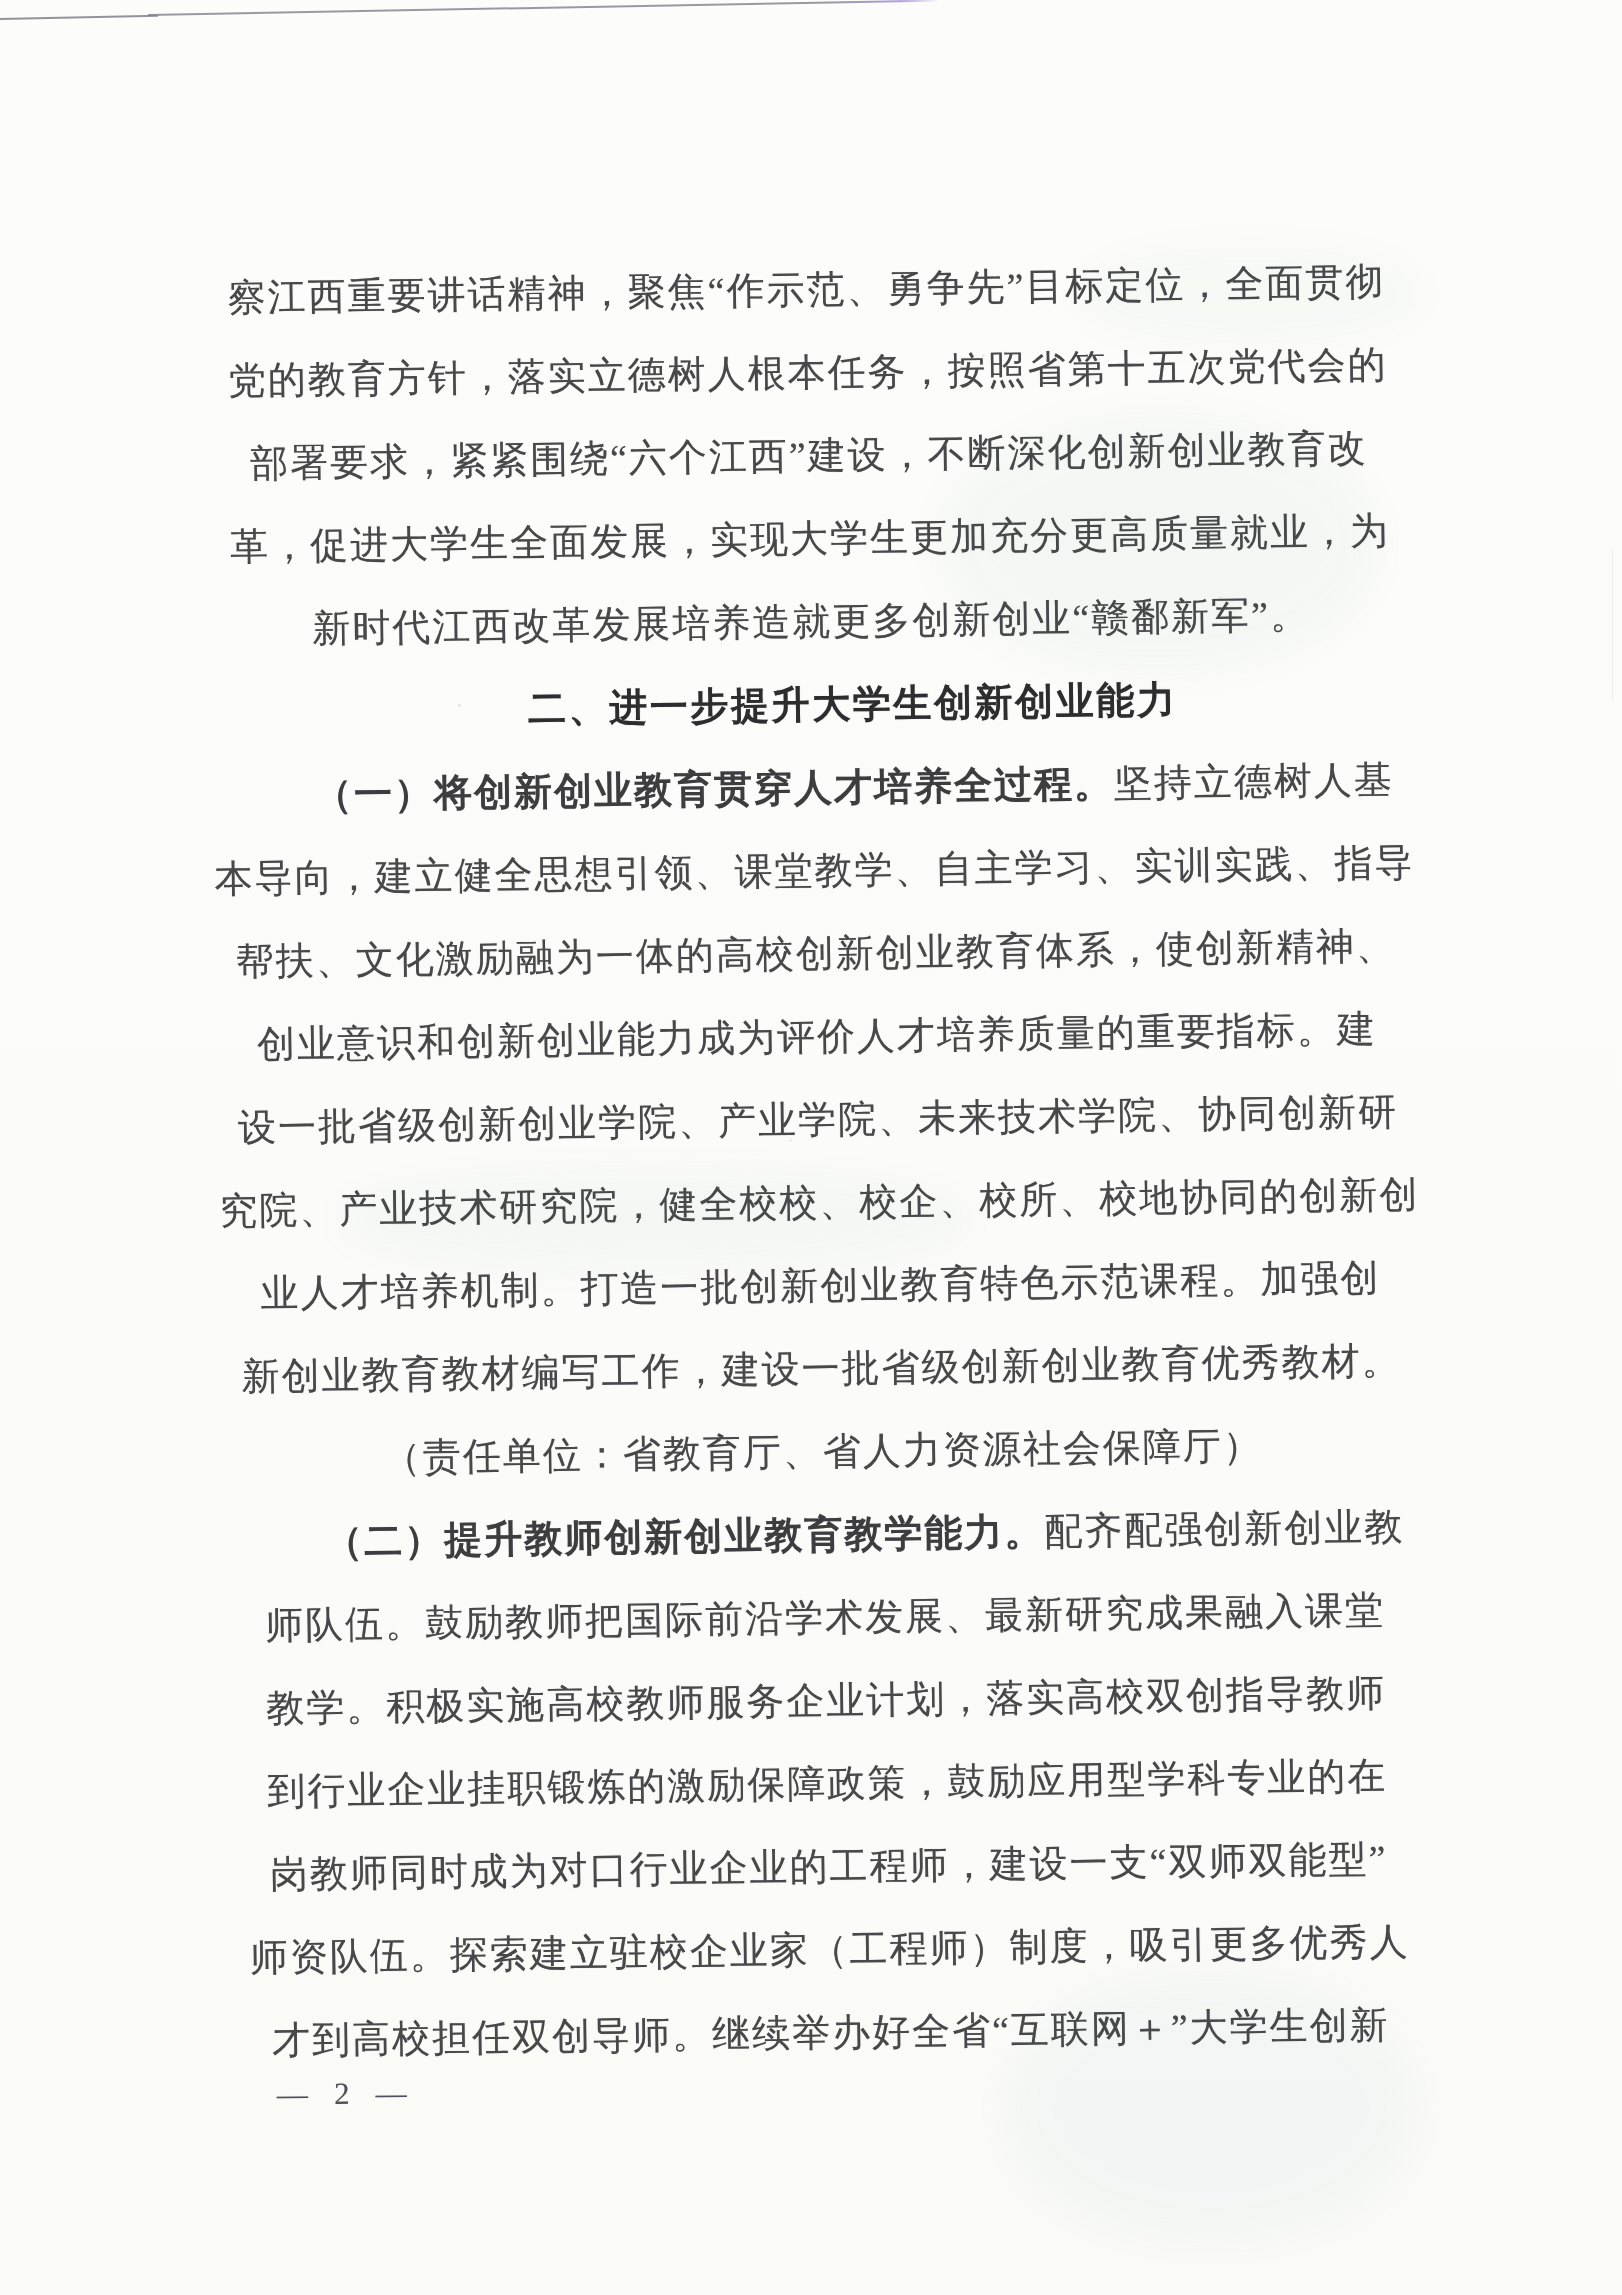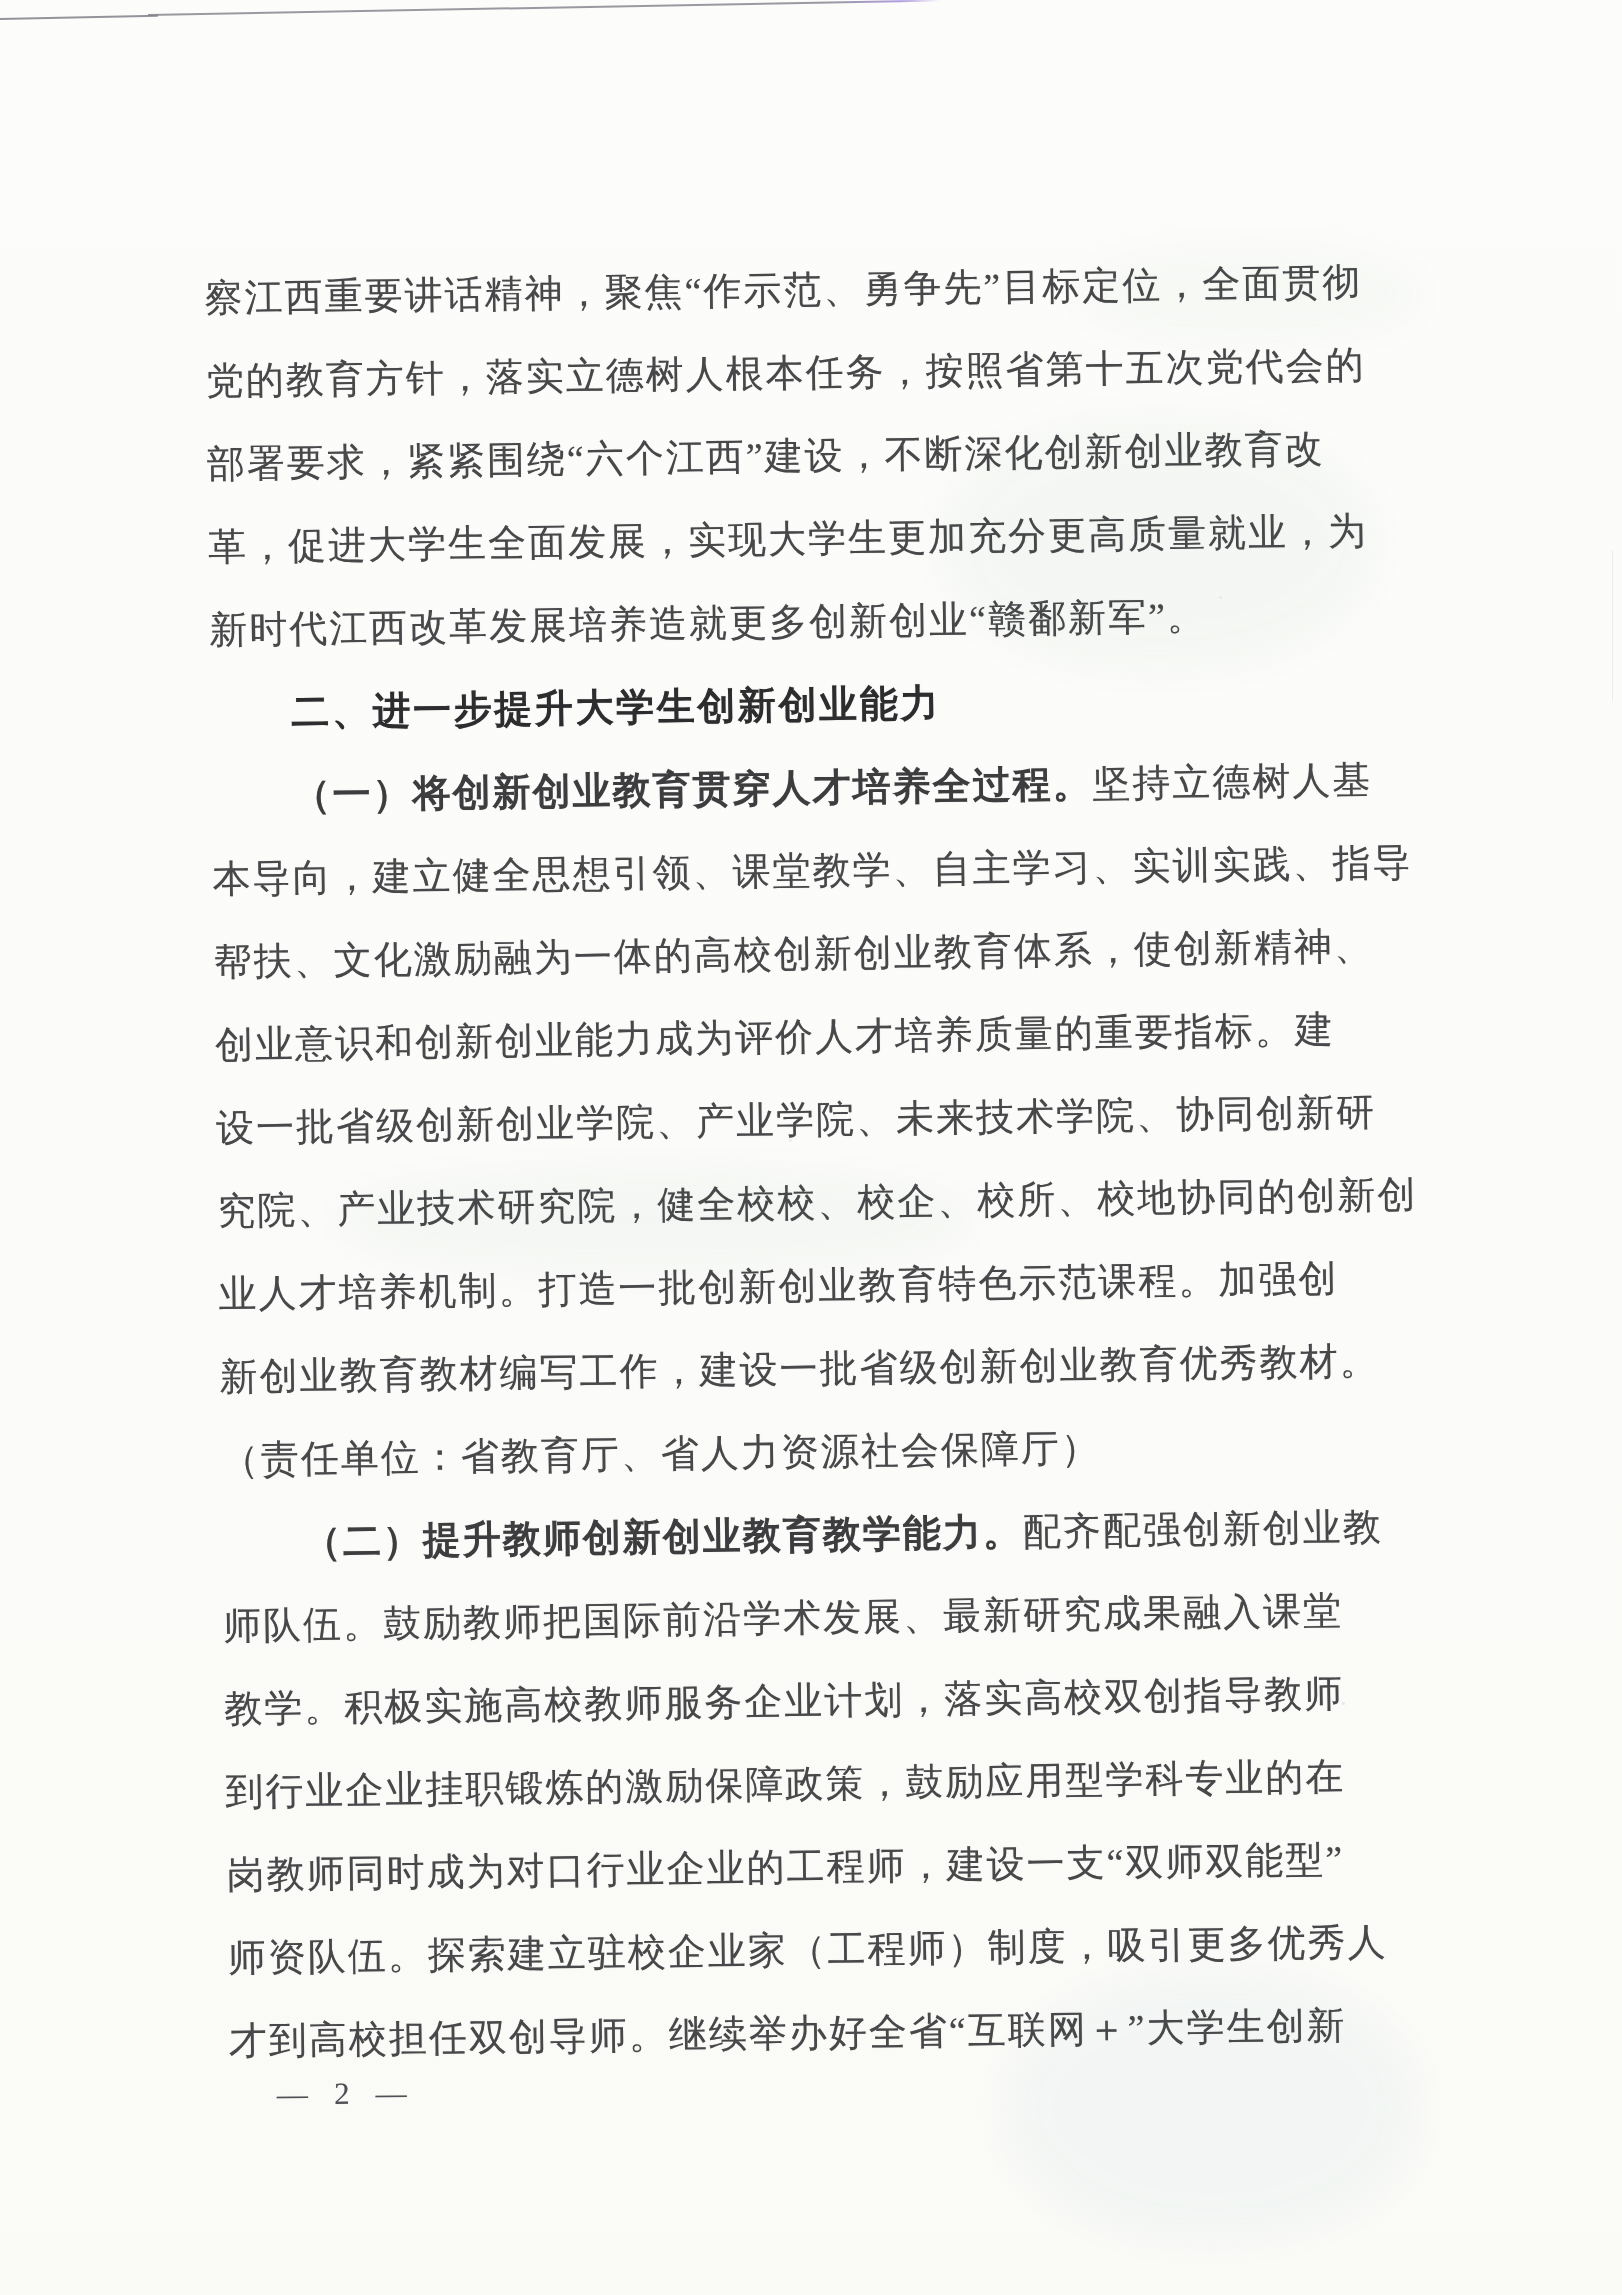--- a/index.html
+++ b/index.html
@@ -12,21 +12,21 @@
     --ghost-green:#78af87;
     --ghost-cyan:#7fb4bb;
     --page-number-ink:#4f4f57;
   }
   html,body{margin:0;padding:0;}
   body{
     width:1623px;height:2295px;overflow:hidden;position:relative;
     background:linear-gradient(180deg,#fcfcfa 0%,#fbfbf9 60%,#fafaf7 100%);
     font-family:"Liberation Serif","DejaVu Serif",serif;
   }
-  .sheet{position:absolute;inset:0;}
+  .sheet{position:absolute;inset:0;text-align:center;}
 
   
   .scan-line-a{
     position:absolute;left:0;top:17.7px;width:158px;height:2px;
     background:var(--scanline);opacity:.85;
     transform:rotate(-1.2deg);transform-origin:left center;
   }
   .scan-line-b{
     position:absolute;left:148px;top:14.4px;width:792px;height:2px;
     background:linear-gradient(90deg,var(--scanline) 0%,var(--scanline) 86%,var(--scanline-fringe) 95%,rgba(157,134,216,0) 100%);

